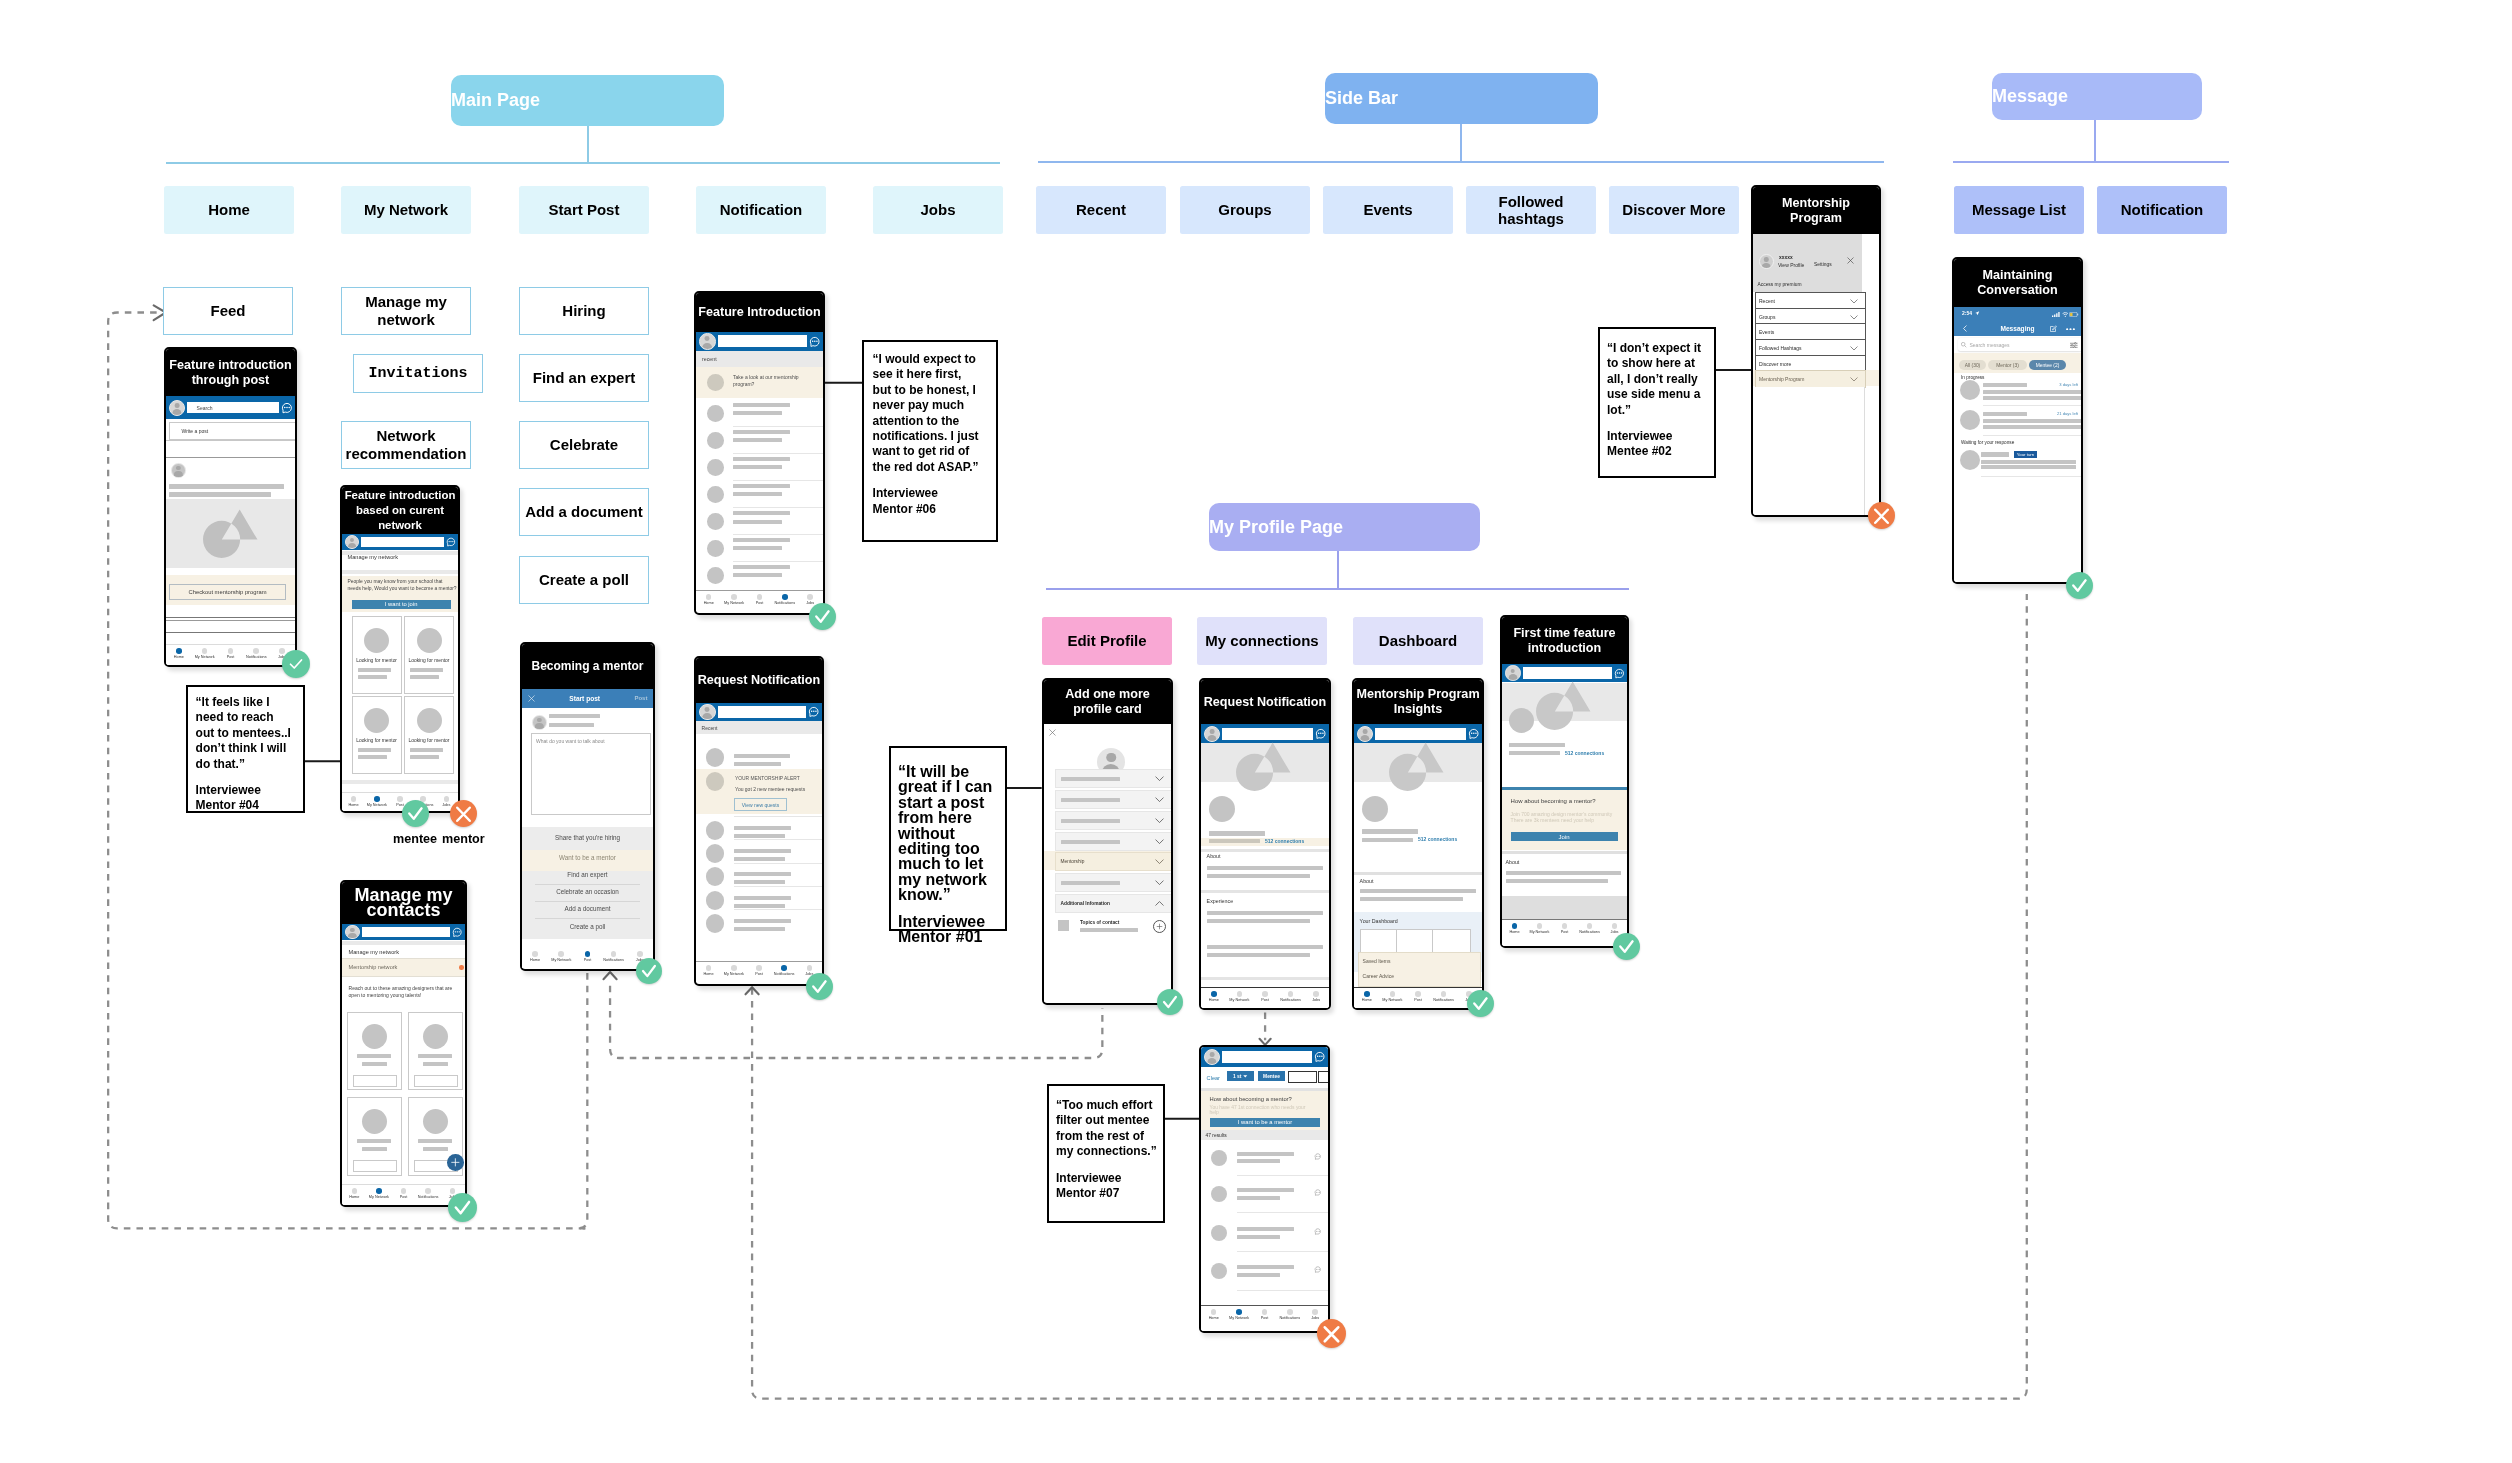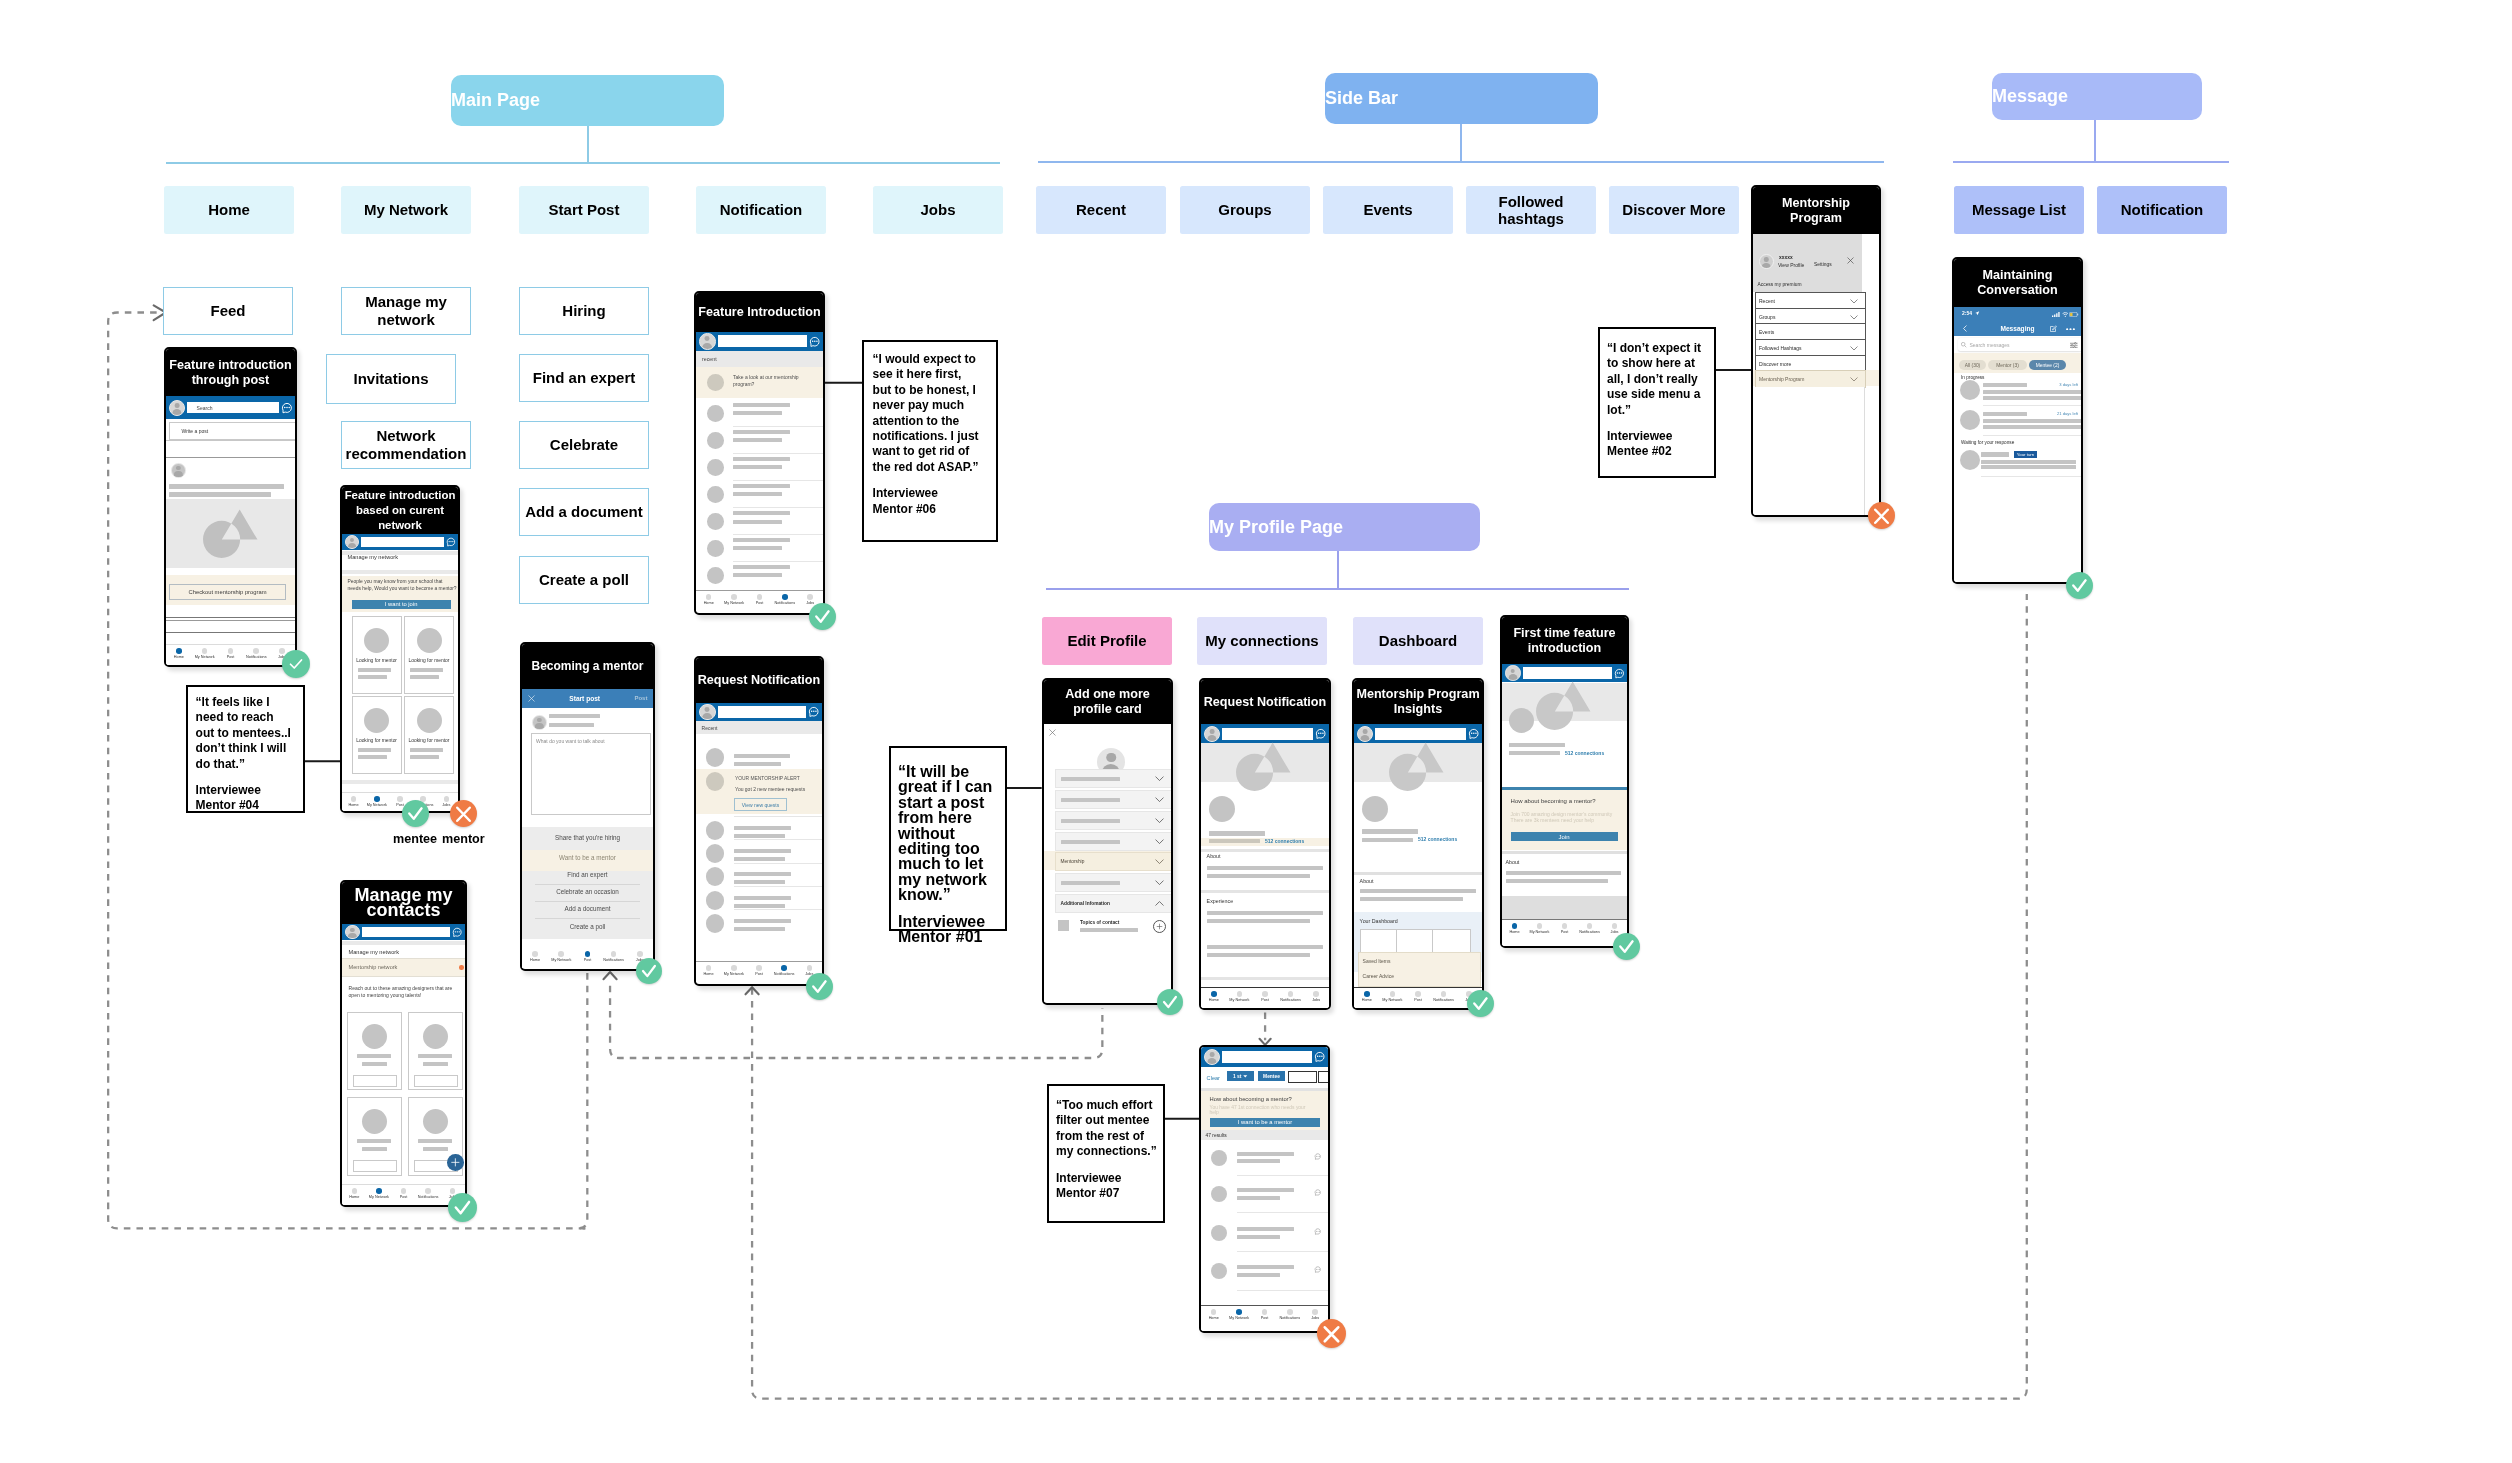--- a/index.html
+++ b/index.html
@@ -175,21 +175,21 @@
   <span>Dashboard</span>
     </div>
 
 <div class="abs obox" style="left:163px;top:287px;width:130px;height:48px;font-size:15px;">
   <span>Feed</span>
     </div>
 
 <div class="abs obox" style="left:341px;top:287px;width:130px;height:48px;font-size:15px;padding:0 7px;">
   <span>Manage my network</span>
     </div>
-<div class="abs obox" style="left:326px;top:354px;width:130px;height:50px;font-size:15px;">
+<div class="abs obox" style="left:353px;top:354px;width:130px;height:39px;font-size:15px;font-family:Liberation Mono, monospace;">
   <span>Invitations</span>
     </div>
 <div class="abs obox" style="left:341px;top:421px;width:130px;height:48px;font-size:15px;padding:0 2px;">
   <span>Network recommendation</span>
     </div>
 
 <div class="abs obox" style="left:519px;top:287px;width:130px;height:48px;font-size:15px;">
   <span>Hiring</span>
     </div>
 <div class="abs obox" style="left:519px;top:354px;width:130px;height:48px;font-size:15px;">

